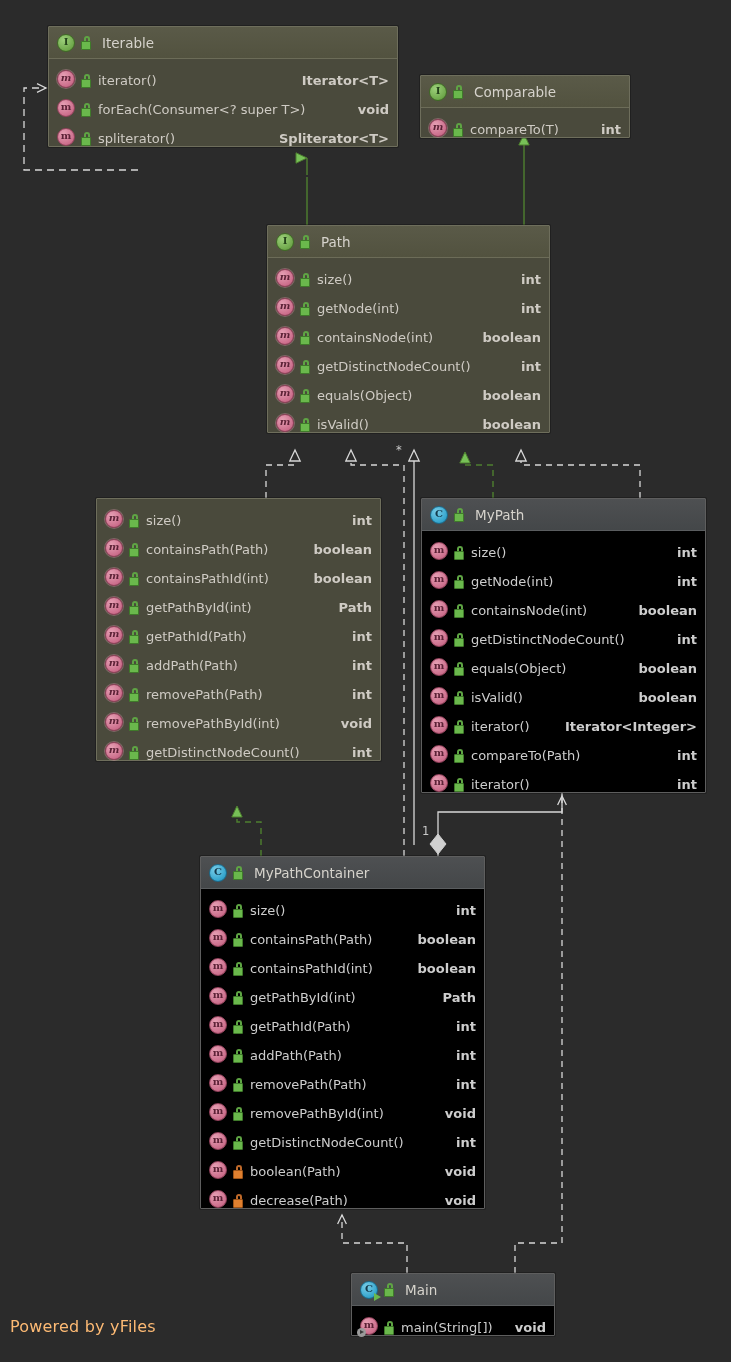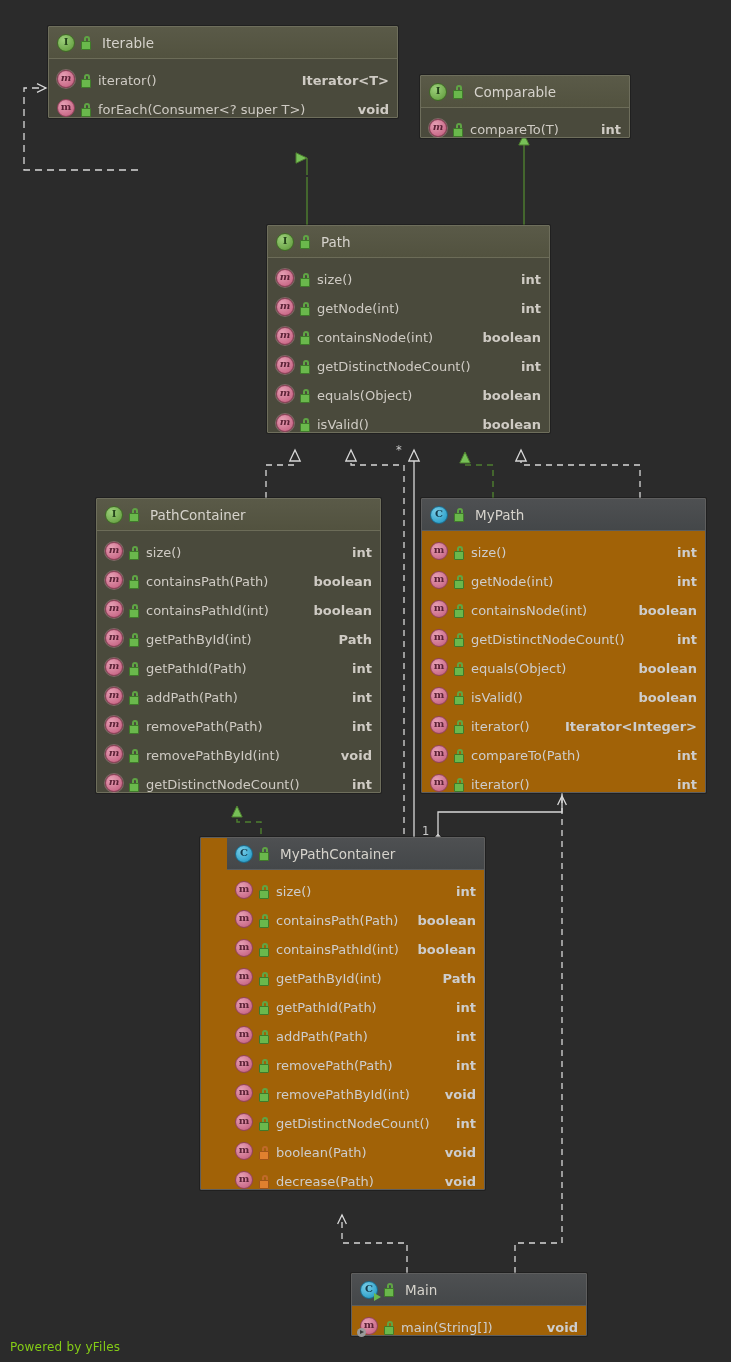--- a/index.html
+++ b/index.html
@@ -30,21 +30,21 @@
     border: 1px solid #63635a;
     border-radius: 1px;
   }
   .uml.iface {
     border-color: #6e6e5c;
     background: #4a4a3c;
     box-shadow: 0 0 0 1px rgba(0,0,0,0.25);
   }
   .uml.cls {
     border-color: #5e5e5e;
-    background: #a16207;
+    background: #000000;
     box-shadow: 0 0 0 1px rgba(0,0,0,0.25);
   }
   .uml .hdr {
     display: flex;
     align-items: center;
     height: 32px;
     padding: 0 6px 0 8px;
     font-size: 13.5px;
     color: #d6d3cc;
     box-sizing: border-box;
@@ -173,23 +173,23 @@
     left: 3px; top: 2px;
     width: 0; height: 0;
     border-left: 4px solid #3a3a3a;
     border-top: 2.5px solid transparent;
     border-bottom: 2.5px solid transparent;
   }
 
   
   #watermark {
     position: absolute;
-    left: 10px; bottom: 8px;
-    font-size: 12px;
-    color: #84cc16;
+    left: 10px; bottom: 26px;
+    font-size: 16px;
+    color: #fdba74;
     letter-spacing: 0.2px;
   }
   .mlabel {
     position: absolute;
     font-size: 11.5px;
     color: #c9c9c9;
   }
 </style>
 </head>
 <body>
@@ -303,20 +303,30 @@
       <div class="row">
         <span class="ico ico-method"></span>
         <span class="ico ico-lock">
             <span class="shackle"></span>
             <span class="body"></span>
           </span>
         <span class="mname">forEach(Consumer&lt;? super T&gt;)</span>
         <span class="spacer"></span>
         <span class="mtype">void</span>
       </div>
+      <div class="row">
+        <span class="ico ico-method"></span>
+        <span class="ico ico-lock">
+            <span class="shackle"></span>
+            <span class="body"></span>
+          </span>
+        <span class="mname">spliterator()</span>
+        <span class="spacer"></span>
+        <span class="mtype">Spliterator&lt;T&gt;</span>
+      </div>
     </div>
   </div>
 
   <div class="uml iface" style="left:420px; top:55px; width:210px;margin-top:20px;">
     <div class="hdr">
       <span class="ico ico-iface"></span>
       <span class="ico ico-lock">
           <span class="shackle"></span>
           <span class="body"></span>
         </span>
@@ -403,28 +413,20 @@
             <span class="body"></span>
           </span>
         <span class="mname">isValid()</span>
         <span class="spacer"></span>
         <span class="mtype">boolean</span>
       </div>
     </div>
   </div>
 
   <div class="uml iface" style="left:96px; top:498px; width:285px;">
-    <div class="hdr">
-      <span class="ico ico-iface"></span>
-      <span class="ico ico-lock">
-          <span class="shackle"></span>
-          <span class="body"></span>
-        </span>
-      <span class="tname">PathContainer</span>
-    </div>
     <div class="members">
       <div class="row">
         <span class="ico ico-method ico-abstract"></span>
         <span class="ico ico-lock">
             <span class="shackle"></span>
             <span class="body"></span>
           </span>
         <span class="mname">size()</span>
         <span class="spacer"></span>
         <span class="mtype">int</span>
@@ -608,21 +610,21 @@
             <span class="shackle"></span>
             <span class="body"></span>
           </span>
         <span class="mname">iterator()</span>
         <span class="spacer"></span>
         <span class="mtype">int</span>
       </div>
     </div>
   </div>
 
-  <div class="uml cls" style="left:200px; top:837px; width:285px;padding-left:26px;">
+  <div class="uml cls" style="left:200px; top:856px; width:285px;">
     <div class="hdr">
       <span class="ico ico-class"></span>
       <span class="ico ico-lock">
           <span class="shackle"></span>
           <span class="body"></span>
         </span>
       <span class="tname">MyPathContainer</span>
     </div>
     <div class="members">
       <div class="row">
@@ -731,21 +733,21 @@
             <span class="shackle"></span>
             <span class="body"></span>
           </span>
         <span class="mname">decrease(Path)</span>
         <span class="spacer"></span>
         <span class="mtype">void</span>
       </div>
     </div>
   </div>
 
-  <div class="uml cls" style="left:351px; top:1273px; width:236px;">
+  <div class="uml cls" style="left:351px; top:1273px; width:204px;">
     <div class="hdr">
       <span class="ico ico-class">
         <span class="ico-run"></span>
       </span>
       <span class="ico ico-lock">
           <span class="shackle"></span>
           <span class="body"></span>
         </span>
       <span class="tname">Main</span>
     </div>

